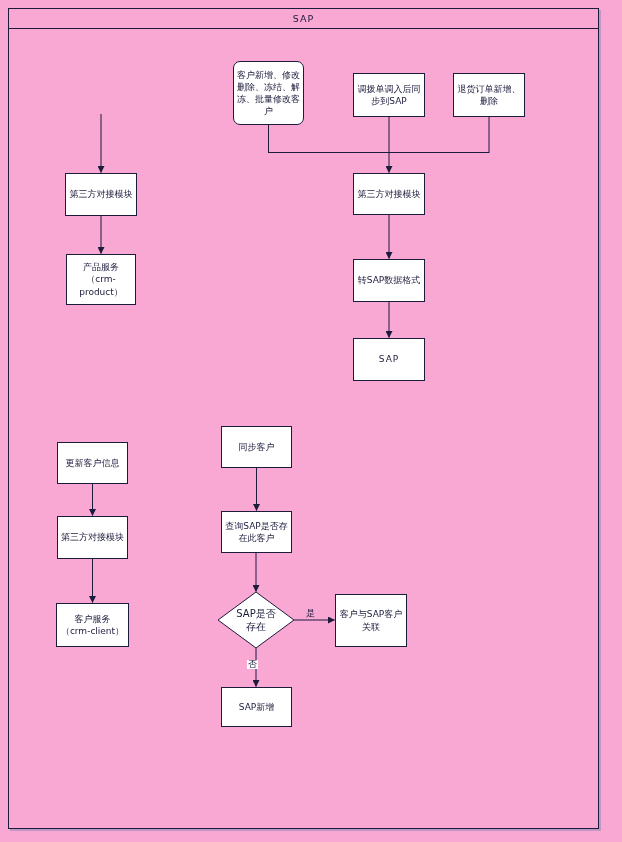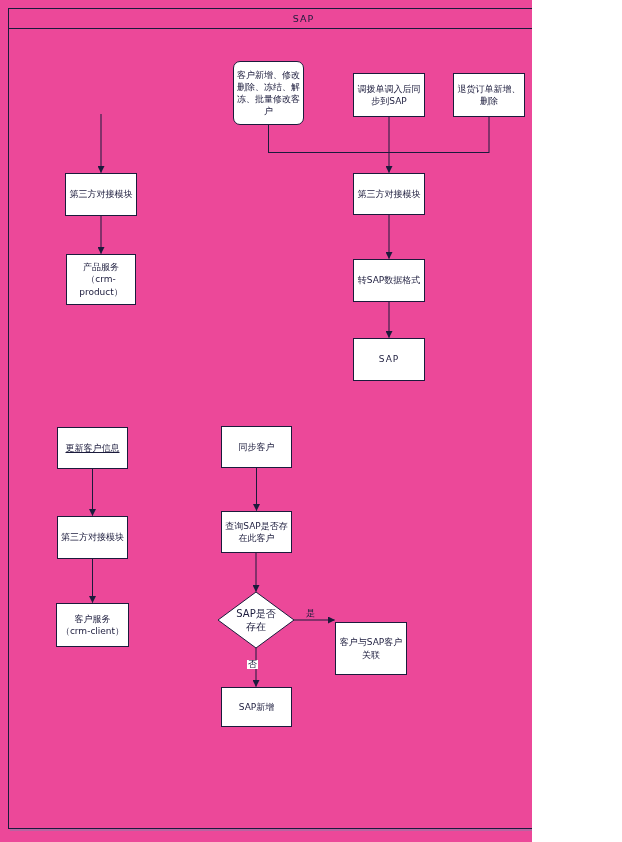--- a/index.html
+++ b/index.html
@@ -1,17 +1,17 @@
 <!DOCTYPE html>
 <html><head>
 <meta charset="utf-8">
 <style>
   html,body { margin:0; padding:0; background:#ffffff; }
   body { width:622px; height:842px; font-family:"DejaVu Sans","Liberation Sans",sans-serif; }
-  .sheet { position:relative; width:532px; height:842px; background:#ec4899; overflow:hidden; color:#1b1b3c; }
+  .sheet { position:relative; width:622px; height:842px; background:#f9a8d4; overflow:hidden; color:#1b1b3c; }
 
   .frame {
     position:absolute; left:8px; top:8px; width:591px; height:821px;
     box-sizing:border-box; border:1px solid #1b1b3c;
     box-shadow:2px 2px 0 rgba(125,132,170,0.45);
     background:transparent;
   }
   .titlebar {
     position:absolute; left:8px; top:8px; width:591px; height:21px;
     box-sizing:border-box; border:1px solid #1b1b3c;
@@ -74,27 +74,27 @@
 
   <div class="node" style="left:65px;top:173px;width:72px;height:43px;">第三方对接模块</div>
   <div class="node" style="left:66px;top:254px;width:70px;height:51px;">产品服务
 （crm-product）</div>
   <div class="node" style="left:233px;top:61px;width:71px;height:64px;border-radius:7px;">客户新增、修改删除、冻结、解冻、批量修改客户</div>
   <div class="node" style="left:353px;top:73px;width:72px;height:44px;">调拨单调入后同步到SAP</div>
   <div class="node" style="left:453px;top:73px;width:72px;height:44px;">退货订单新增、删除</div>
   <div class="node" style="left:353px;top:173px;width:72px;height:42px;">第三方对接模块</div>
   <div class="node" style="left:353px;top:259px;width:72px;height:43px;">转SAP数据格式</div>
   <div class="node" style="left:353px;top:338px;width:72px;height:43px;letter-spacing:1px;">SAP</div>
-  <div class="node" style="left:57px;top:427px;width:71px;height:42px;text-decoration:underline;">更新客户信息</div>
+  <div class="node" style="left:57px;top:442px;width:71px;height:42px;">更新客户信息</div>
   <div class="node" style="left:57px;top:516px;width:71px;height:43px;">第三方对接模块</div>
   <div class="node" style="left:56px;top:603px;width:73px;height:44px;padding:1px 0;">客户服务
 （crm-client）</div>
   <div class="node" style="left:221px;top:426px;width:71px;height:42px;">同步客户</div>
   <div class="node" style="left:221px;top:511px;width:71px;height:42px;">查询SAP是否存在此客户</div>
-  <div class="node" style="left:335px;top:594px;width:72px;height:53px;margin-top:28px;">客户与SAP客户关联</div>
+  <div class="node" style="left:335px;top:594px;width:72px;height:53px;">客户与SAP客户关联</div>
   <div class="node" style="left:221px;top:687px;width:71px;height:40px;">SAP新增</div>
 
   <div class="decision-text">SAP是否存在</div>
 
   <div class="edge-label" style="left:306px;top:609px;">是</div>
   <div class="edge-label on-line" style="left:247px;top:660px;">否</div>
 
 </div>
 
 </body></html>

